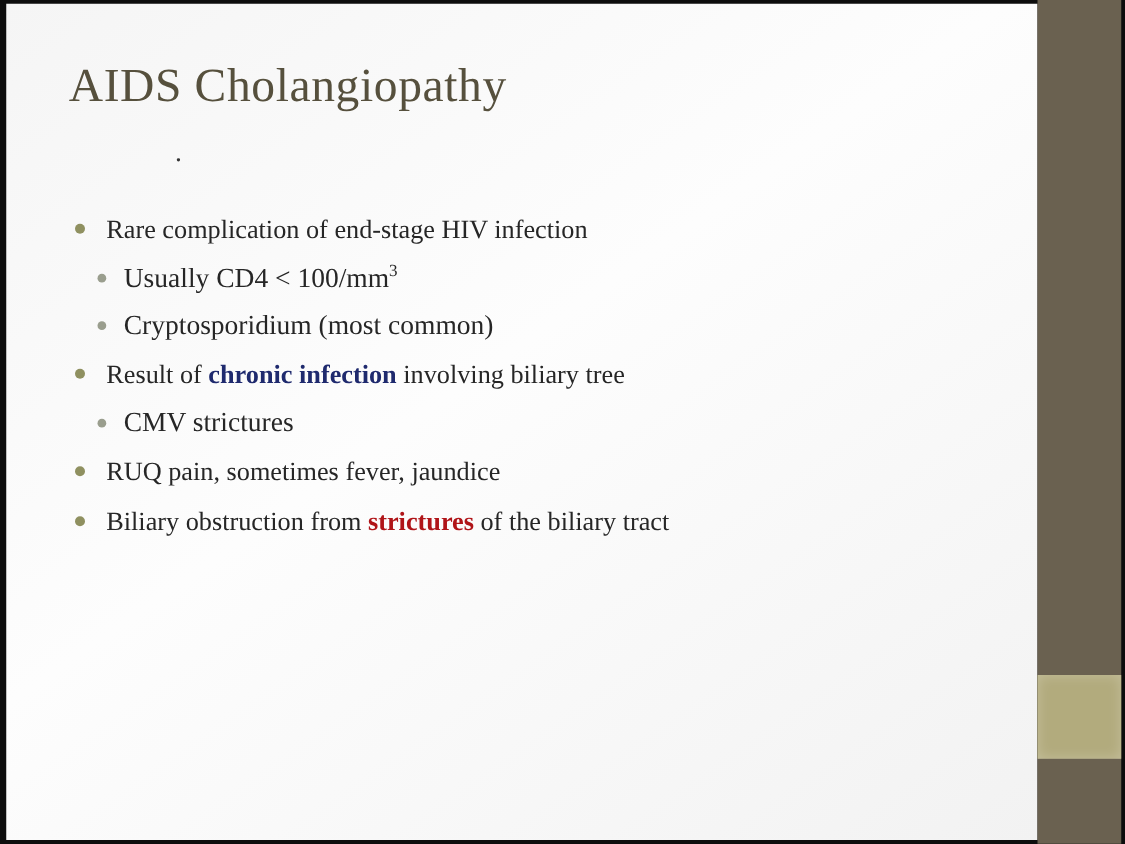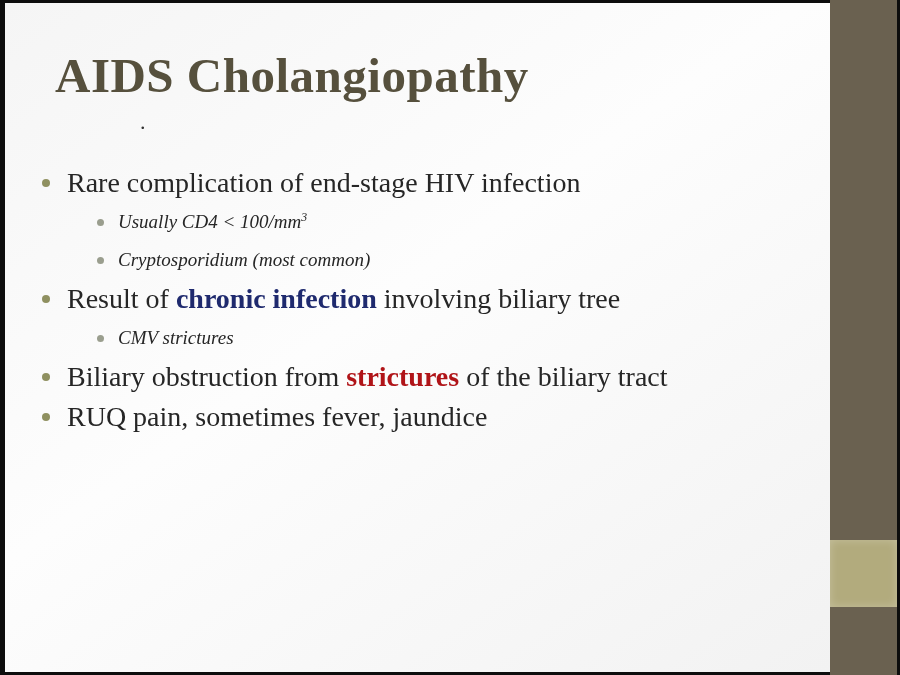--- a/index.html
+++ b/index.html
@@ -13,22 +13,22 @@
   .slide{
     position:absolute;
     left:5px;top:3px;
     width:825px;height:669px;
     background:linear-gradient(145deg,#f5f5f5 0%,#fdfdfd 45%,#f2f2f2 100%);
   }
   .slide-title{
     position:absolute;
     left:50px;top:44px;
     margin:0;
-    font-size:49px;
-    font-weight:700;
+    font-size:38px;
+    font-weight:400;
     letter-spacing:0.5px;
     color:var(--title,#56503d);
     white-space:nowrap;
   }
   .stray-mark{
     position:absolute;
     left:135px;top:108px;
     font-size:22px;
     color:#333;
     line-height:1;
@@ -39,28 +39,27 @@
     width:800px;
   }
   .bullet-row{
     display:flex;
     align-items:center;
     color:var(--body-text,#262626);
     white-space:nowrap;
   }
   .bullet-row.level1{
     height:40px;
-    padding-left:37px;
-    font-size:28px;
+    padding-left:55px;
+    font-size:21px;
   }
   .bullet-row.level2{
     height:38px;
-    padding-left:92px;
-    font-size:19px;
-    font-style:italic;
+    padding-left:73px;
+    font-size:22px;
   }
   .bullet-row .dot{
     border-radius:50%;
     flex:0 0 auto;
   }
   .bullet-row.level1 .dot{
     width:8px;height:8px;
     margin-right:17px;
     background:var(--bullet-dot-level1,#8f9060);
   }
@@ -111,24 +110,24 @@
       <div class="bullet-row level1">
         <span class="dot"></span>
         <span class="text"><span>Result of </span><span class="bold c-navy">chronic infection</span><span> involving biliary tree</span></span>
       </div>
       <div class="bullet-row level2">
         <span class="dot"></span>
         <span class="text"><span>CMV strictures</span></span>
       </div>
       <div class="bullet-row level1">
         <span class="dot"></span>
-        <span class="text"><span>Biliary obstruction from </span><span class="bold c-red">strictures</span><span> of the biliary tract</span></span>
+        <span class="text"><span>RUQ pain, sometimes fever, jaundice</span></span>
       </div>
       <div class="bullet-row level1">
         <span class="dot"></span>
-        <span class="text"><span>RUQ pain, sometimes fever, jaundice</span></span>
+        <span class="text"><span>Biliary obstruction from </span><span class="bold c-red">strictures</span><span> of the biliary tract</span></span>
       </div>
     </div>
 </div>
 
 <div class="side-band">
   <div class="side-band-accent"></div>
 </div>
 
 </body></html>

